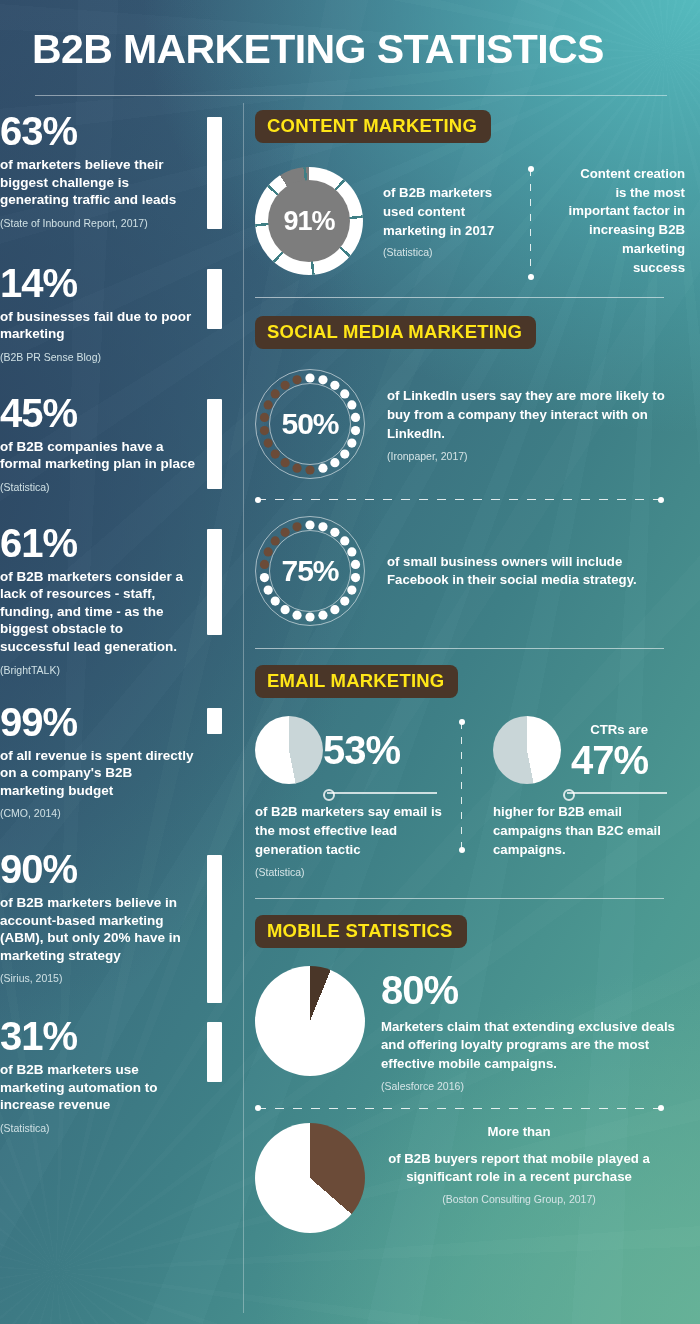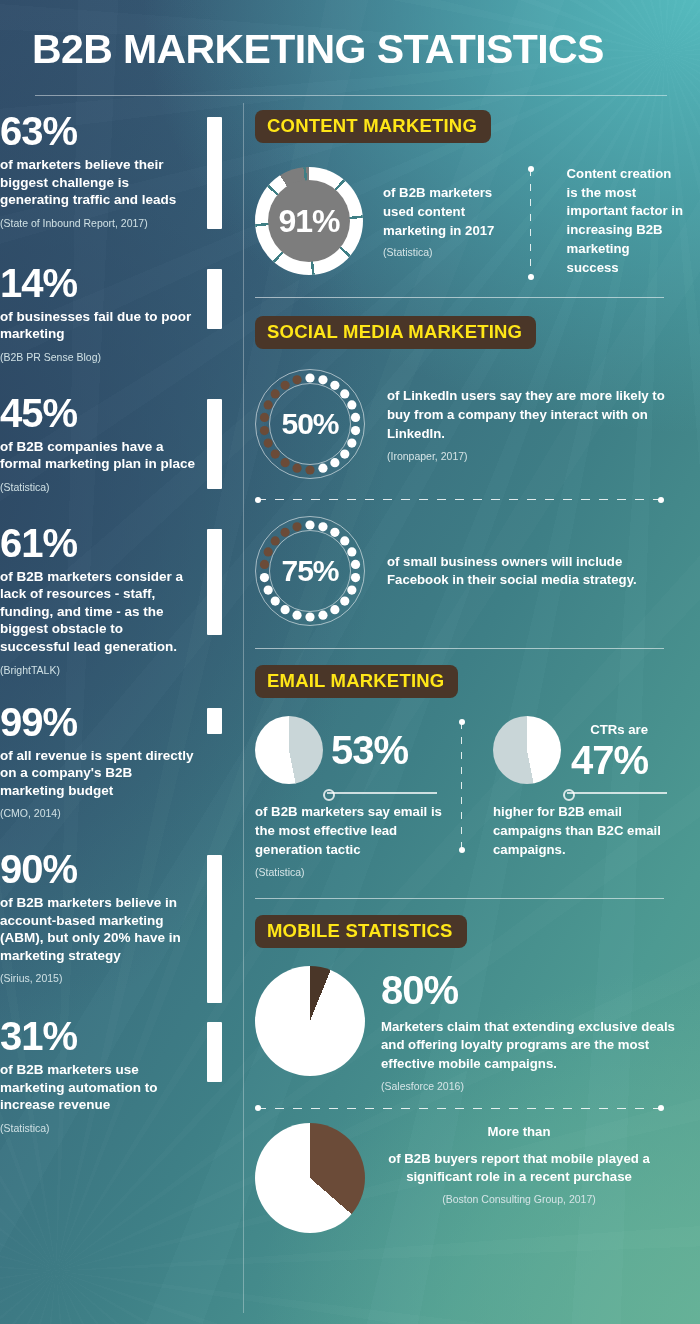--- a/index.html
+++ b/index.html
@@ -56,21 +56,21 @@
   .vdot:before,.vdot:after{ content:""; position:absolute; left:-2.5px; width:6px;height:6px;
     border-radius:50%; background:#fff; }
   .vdot:before{ top:-3px;} .vdot:after{ bottom:-3px;}
 
   .row { display:flex; align-items:center; }
   .body-txt { font-size:13.2px; font-weight:bold; color:#fff; line-height:1.42; }
   .src { font-size:10.5px; font-weight:normal; color:#d5e4e6; margin-top:6px; }
   .bignum { font-size:40px; font-weight:bold; color:#fff; letter-spacing:-1px; line-height:1; }
 
   .ring-txt { position:absolute; inset:0; display:flex; align-items:center; justify-content:center;
-    font-size:32px; font-weight:bold; color:#fff; letter-spacing:-1px; }
+    font-size:27px; font-weight:bold; color:#fff; letter-spacing:-1px; }
   .ring-txt.sm { font-size:30px; }
   .pie { border-radius:50%; }
   .underline { height:2px; background:rgba(255,255,255,.75); position:relative; }
   .underline:before { content:""; position:absolute; left:-4px; top:-3px; width:8px;height:8px;
     border-radius:50%; border:2px solid rgba(255,255,255,.8); background:transparent; }
 </style>
 </head>
 <body>
 
 <div class="rays"></div>
@@ -149,21 +149,21 @@
         <div class="ring-txt">91%</div>
       </div>
 
       <div style="margin-left:20px;width:150px;">
         <div class="body-txt">of B2B marketers used content marketing in 2017</div>
         <div class="src">(Statistica)</div>
       </div>
 
       <div class="vdot" style="left:275px;top:4px;height:108px;"></div>
 
-      <div style="margin-left:52px;width:135px;">
+      <div style="margin-left:52px;width:135px;text-align:right;">
         <div class="body-txt">Content creation is the most important factor in increasing B2B marketing success</div>
       </div>
     </div>
   </div>
 
   <div class="sdiv"></div>
 
   <div>
     <div class="badge">SOCIAL MEDIA MARKETING</div>
 
@@ -248,21 +248,21 @@
   <div class="sdiv" style="margin-top:22px;margin-bottom:16px;"></div>
 
   <div>
     <div class="badge">EMAIL MARKETING</div>
 
     <div style="display:flex;margin-top:18px;position:relative;">
       <div style="width:190px;">
         <div class="row">
           <div class="pie" style="width:68px;height:68px;flex:0 0 68px;
                       background:conic-gradient(from 0deg, #c9d6d8 0deg 169deg, #ffffff 169deg 360deg);"></div>
-          <div class="bignum" style="margin-left:8px;">53%</div>
+          <div class="bignum" style="margin-left:0;">53%</div>
         </div>
         <div class="underline" style="width:110px;margin:8px 0 9px 72px;"></div>
         <div class="body-txt">of B2B marketers say email is the most effective lead generation tactic</div>
         <div class="src">(Statistica)</div>
       </div>
 
       <div class="vdot" style="left:206px;top:6px;height:128px;"></div>
 
       <div style="width:180px;margin-left:48px;">
         <div class="row">

